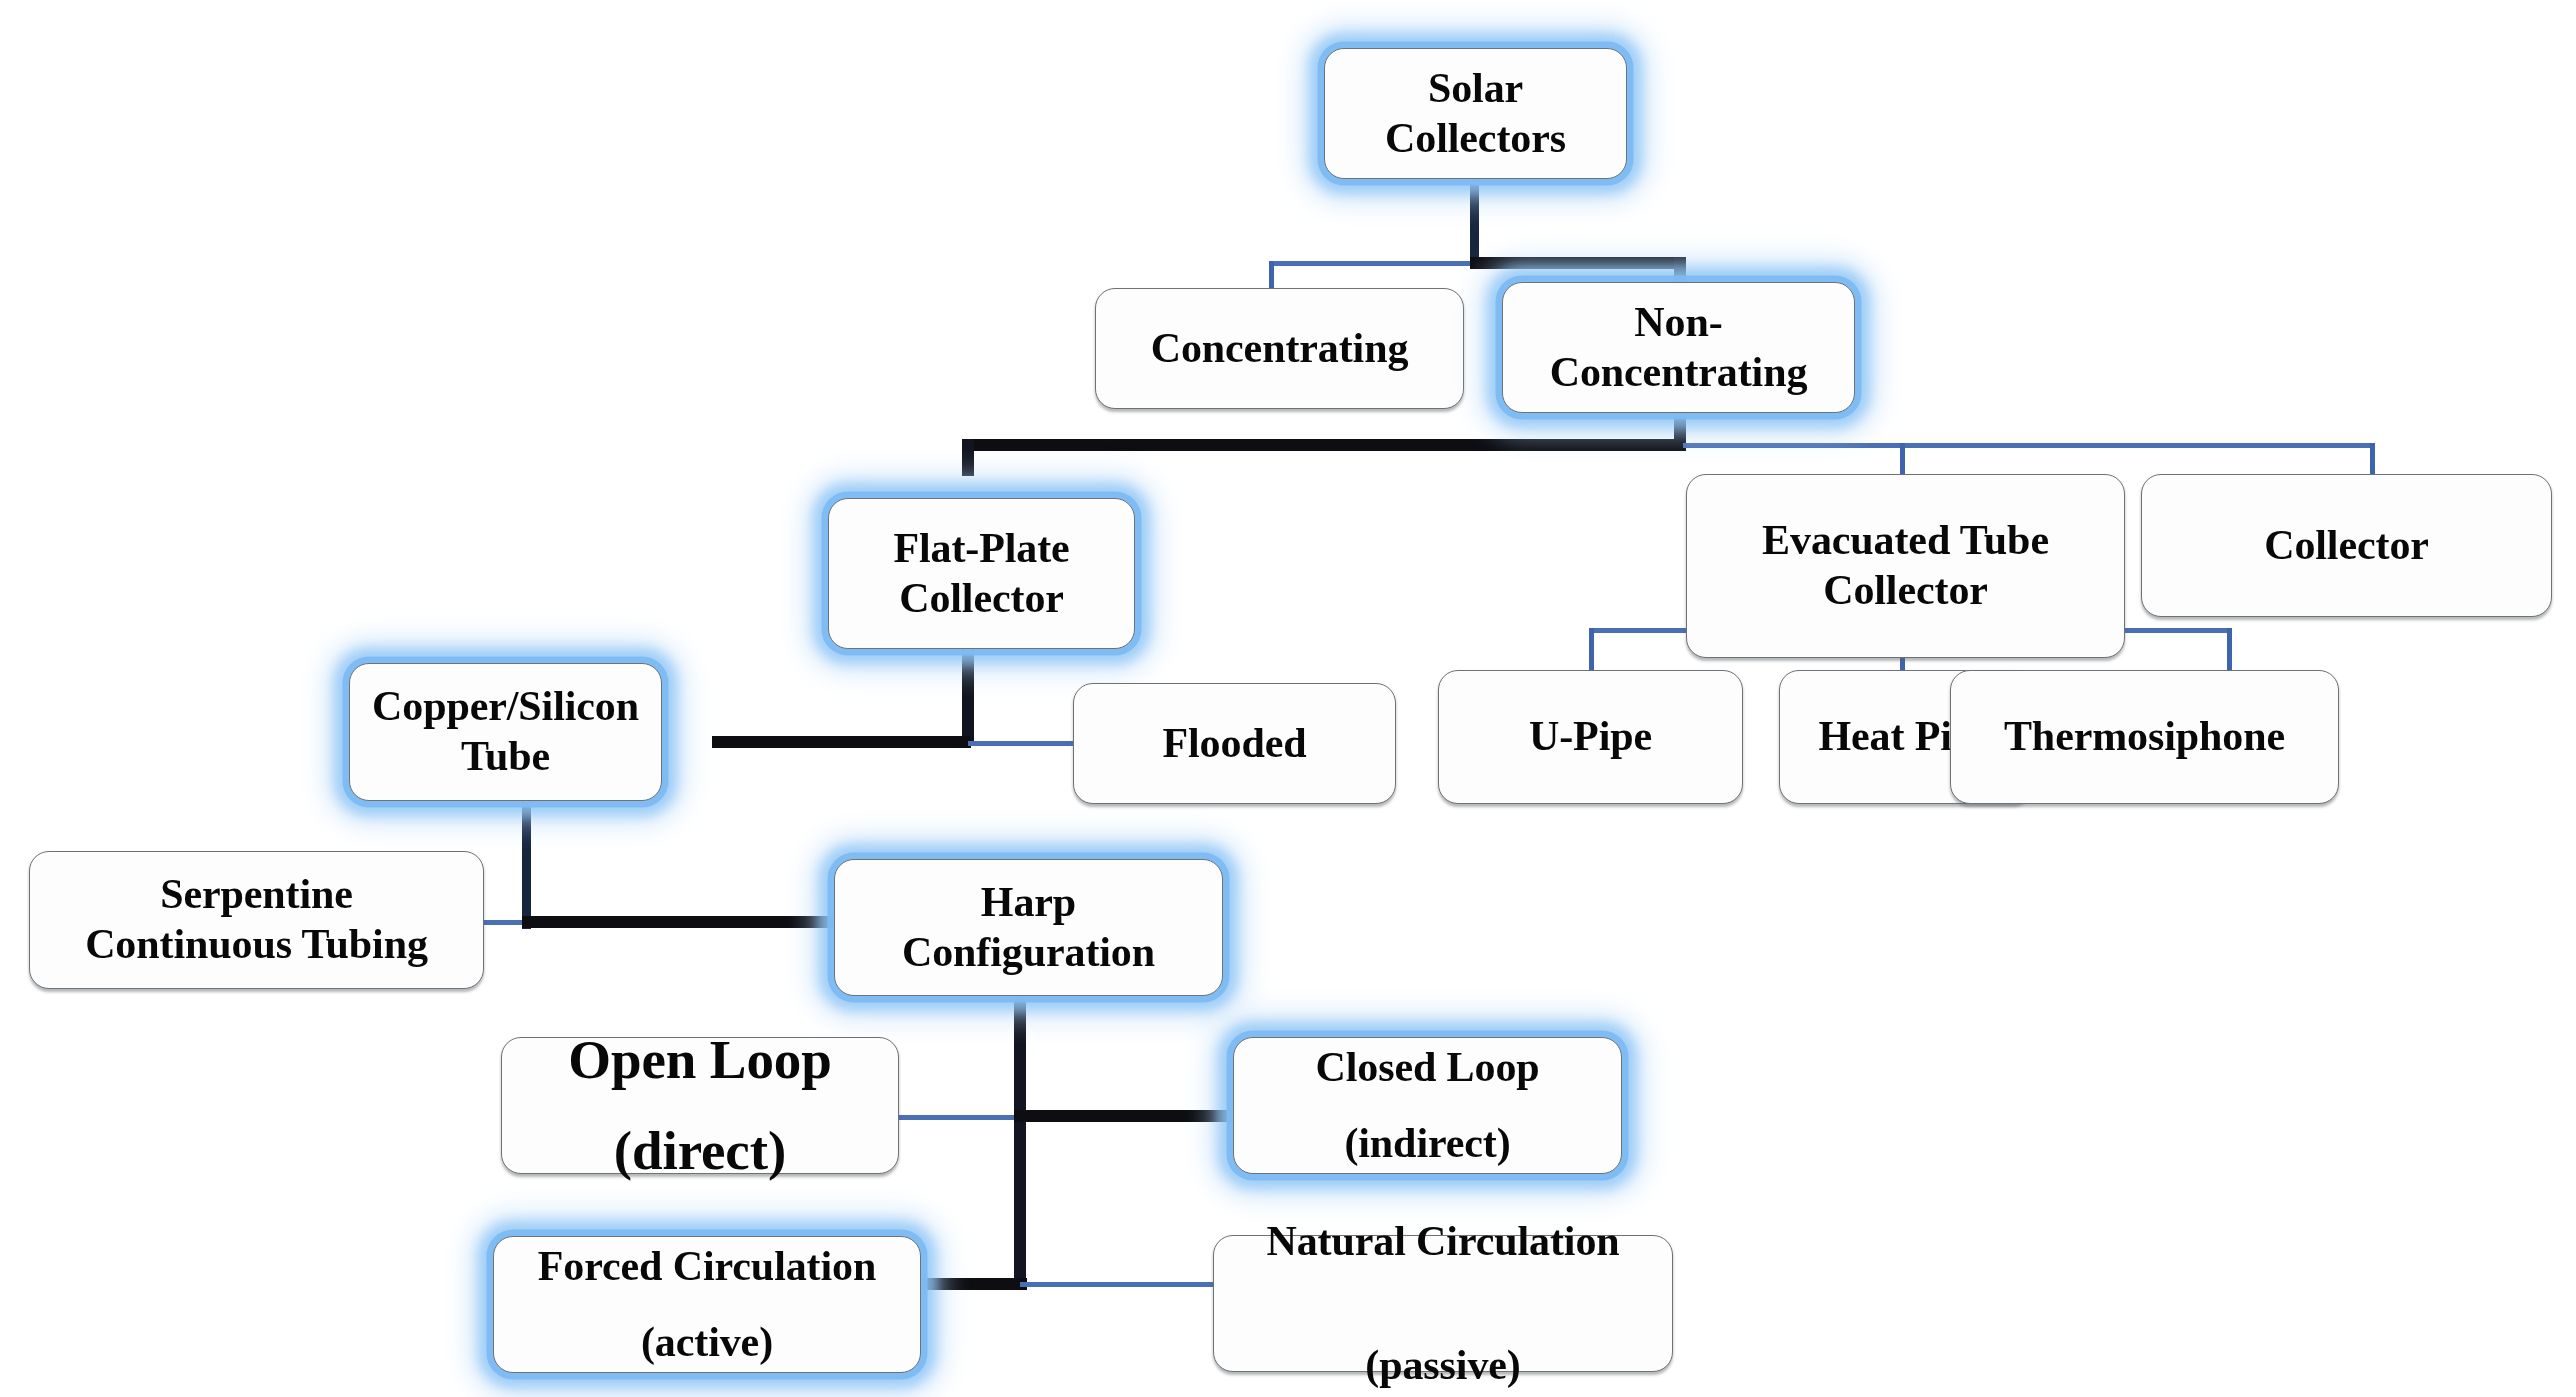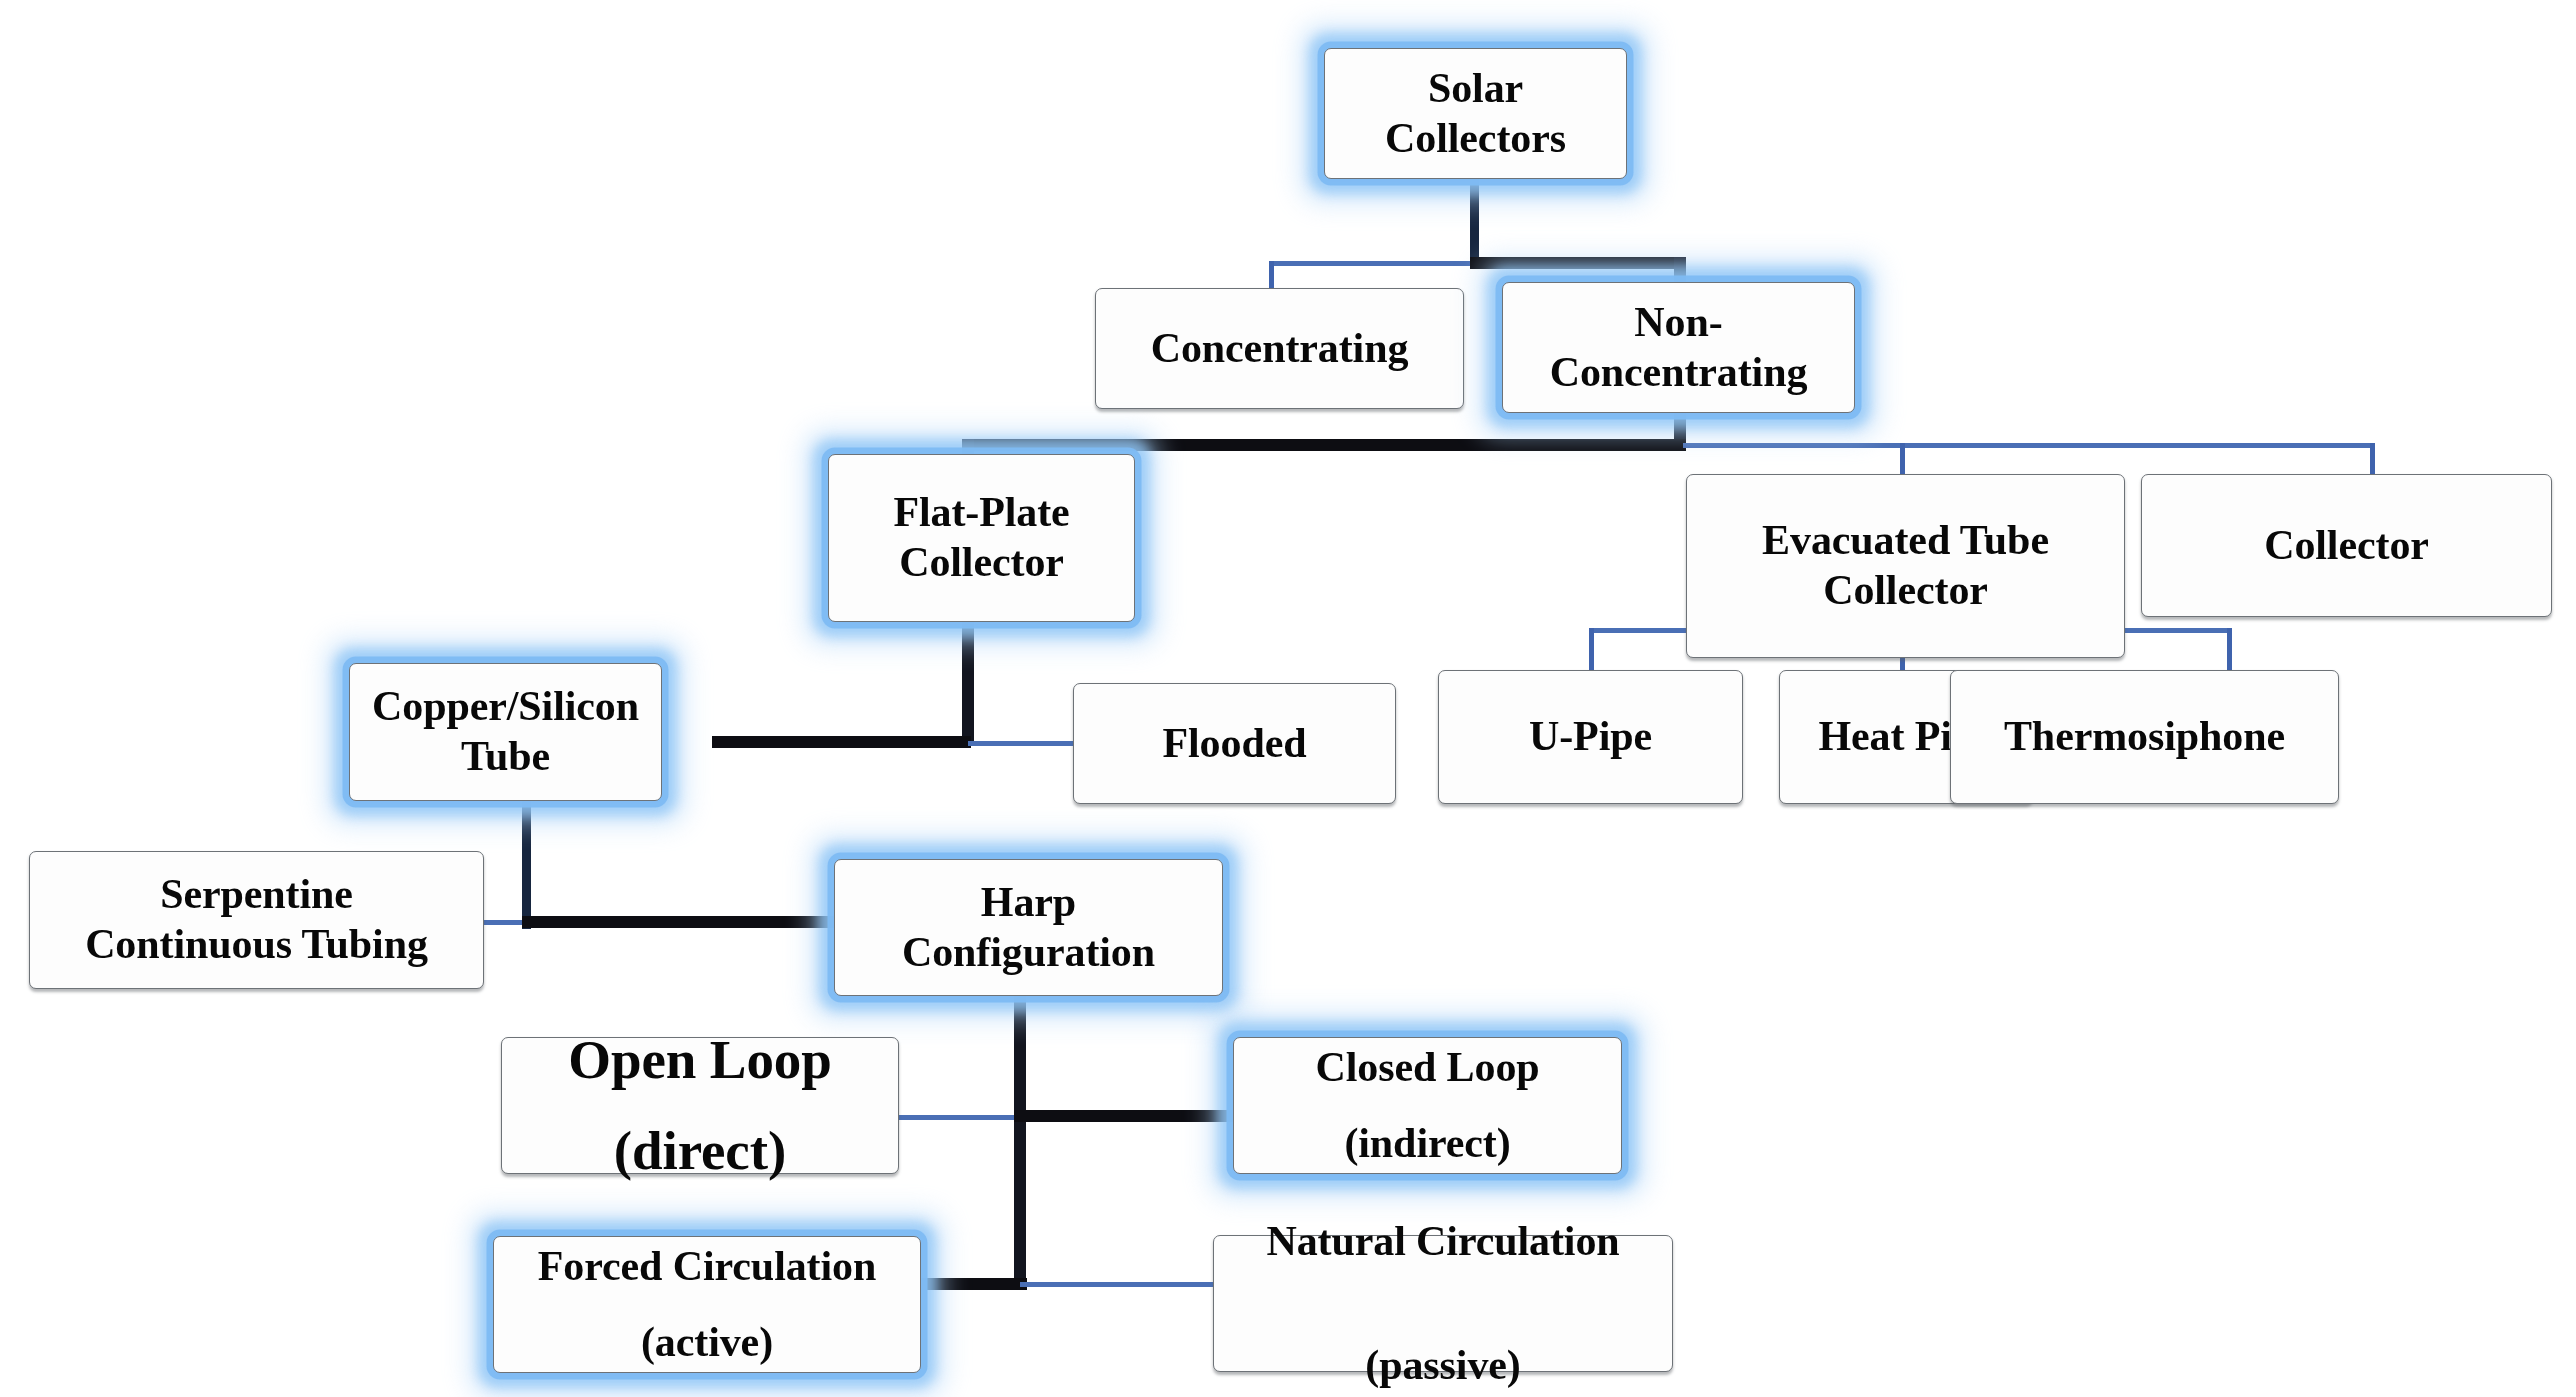--- a/index.html
+++ b/index.html
@@ -19,21 +19,21 @@
   .edge.thick-h{height:12.2px;background:#0d0d12;}
   .edge.thick-v{width:12.2px;background:#12151f;}
   .edge.trunk-v{width:9.4px;background:#17263f;}
 
   
   .node{
     position:absolute;
     box-sizing:border-box;
     background:#fdfdfd;
     border:1.4px solid #6d7277;
-    border-radius:7px;
+    border-radius:20px;
     display:flex;
     flex-direction:column;
     align-items:center;
     justify-content:center;
     text-align:left;
     color:#080808;
     font-weight:bold;
     letter-spacing:-0.1px;
     line-height:1.18;
     box-shadow:0 2.2px 2.9px rgba(90,95,100,.45);
@@ -89,21 +89,21 @@
         <span class="ln">Solar</span>
         <span class="ln">Collectors</span>
       </div>
       <div class="node" style="left: 1095px; top: 288px; width: 369px; height: 121px; font-size: 42px;">
         <span class="ln">Concentrating</span>
       </div>
       <div class="node glow" style="left: 1502px; top: 282px; width: 353px; height: 131px; font-size: 42px;">
         <span class="ln">Non-</span>
         <span class="ln">Concentrating</span>
       </div>
-      <div class="node glow" style="left: 828px; top: 454px; width: 307px; height: 168px; font-size: 42px;">
+      <div class="node glow" style="left: 828px; top: 498px; width: 307px; height: 151px; font-size: 42px;">
         <span class="ln">Flat-Plate</span>
         <span class="ln">Collector</span>
       </div>
       <div class="node" style="left: 1686px; top: 474px; width: 439px; height: 184px; font-size: 42px;">
         <span class="ln">Evacuated Tube</span>
         <span class="ln">Collector</span>
       </div>
       <div class="node" style="left: 2141px; top: 474px; width: 411px; height: 143px; font-size: 42px;">
         <span class="ln">Collector</span>
       </div>

